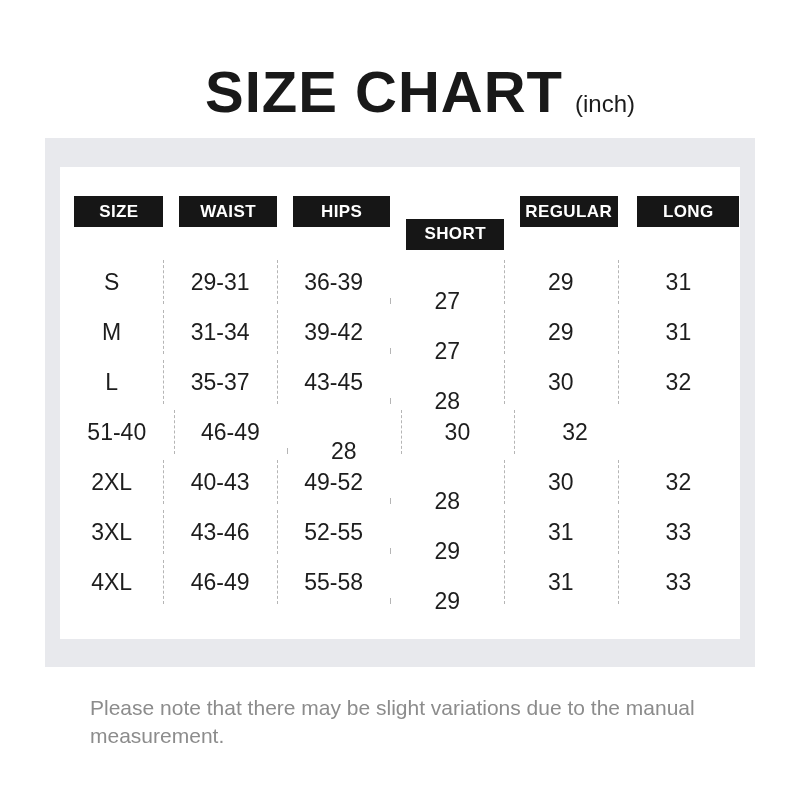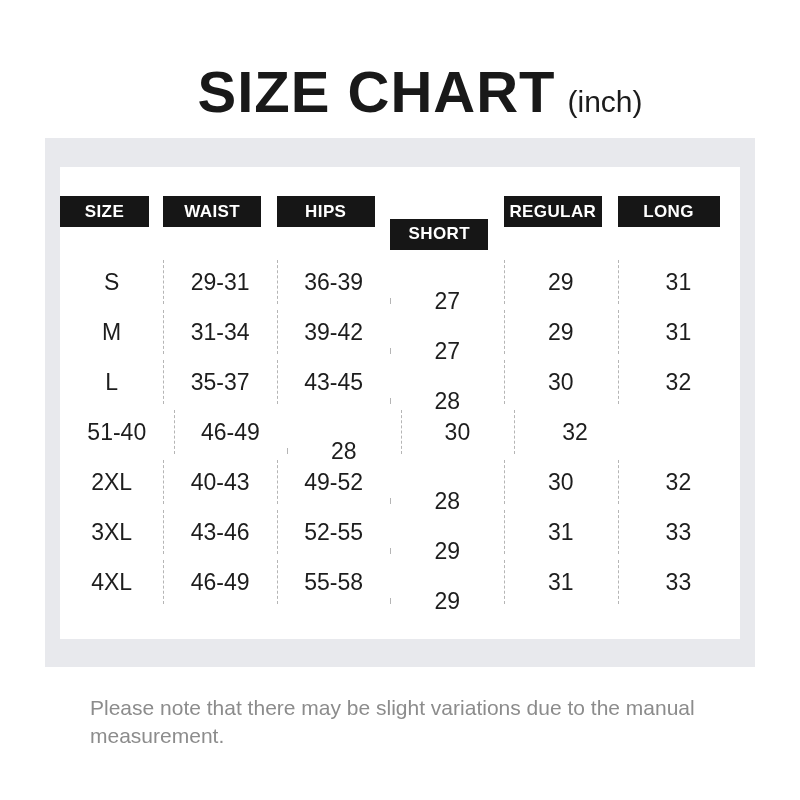--- a/index.html
+++ b/index.html
@@ -1,27 +1,27 @@
 <!DOCTYPE html>
 <html><head>
 <meta charset="utf-8">
 <style>
   * { margin: 0; padding: 0; box-sizing: border-box; }
   html, body { width: 800px; height: 800px; background: #ffffff; font-family: "Liberation Sans", sans-serif; }
   .page { position: relative; width: 800px; height: 800px; background: #ffffff; overflow: hidden; }
 
   .title-row { position: absolute; top: 63px; left: 0; right: 0; display: flex; justify-content: center; align-items: baseline; gap: 12px; padding-left: 40px; }
   .title-main { font-size: 58px; font-weight: bold; letter-spacing: 1px; color: #191919; line-height: 1; }
-  .title-unit { font-size: 30px; color: #1c1c1c; line-height: 1; }
+  .title-unit { font-size: 24px; color: #1c1c1c; line-height: 1; }
 
   .frame { position: absolute; left: 45px; top: 138px; width: 710px; height: 529px; background: #e8e9ed; }
   .card  { position: absolute; left: 15px; right: 15px; top: 29px; bottom: 28px; background: #ffffff; }
 
   .thead { display: flex; margin-top: 29px; height: 31px; }
-  .hcell { display: flex; justify-content: flex-start; align-items: center; }
+  .hcell { display: flex; justify-content: flex-end; align-items: center; }
   .chip  { width: 86%; max-width: 102px; height: 31px; background: #161616; color: #ffffff;
            display: flex; align-items: center; justify-content: center;
            font-size: 17px; font-weight: bold; letter-spacing: 0.4px; }
 
   .tbody { margin-top: 30px; }
   .trow  { display: flex; height: 50px; }
   .cell  { display: flex; align-items: center; justify-content: center;
            font-size: 23px; color: #1d1d1d; position: relative; }
   .trow .cell + .cell::before { content: ""; position: absolute; left: 0; top: 3px; bottom: 3px;
            width: 0; border-left: 1px dashed #b5b5b5; }

